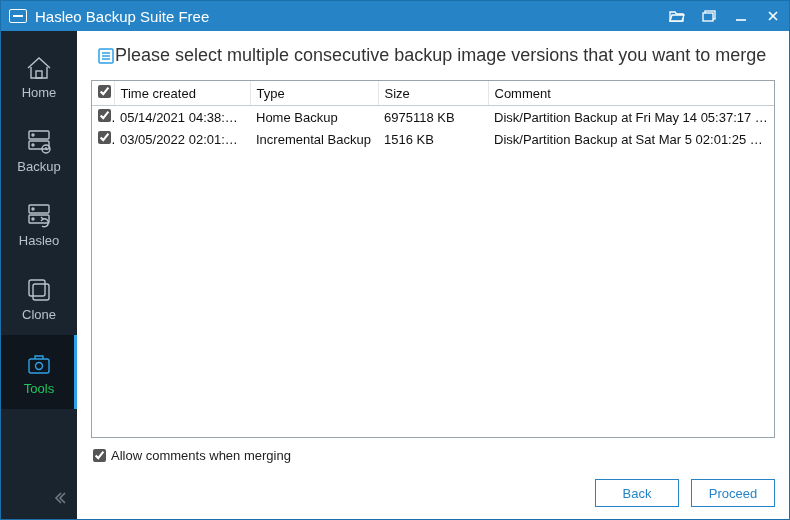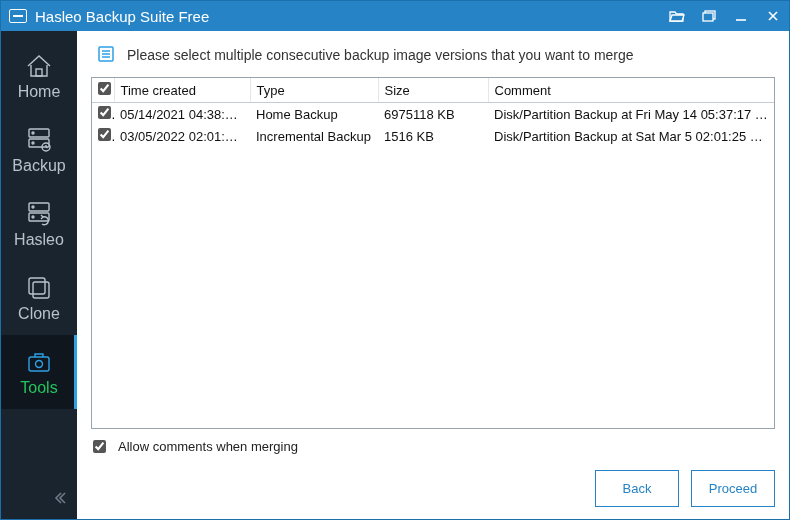--- a/index.html
+++ b/index.html
@@ -10,44 +10,44 @@
   .titlebar .app-ico { width: 18px; height: 14px; border: 1.5px solid #fff; border-radius: 2px; margin-right: 8px; position: relative; display:flex; align-items:center; justify-content:center;}
   .titlebar .app-ico::after{ content:""; position:absolute; width:10px; height:1.5px; background:#fff; }
   .titlebar .title { flex: 1; }
   .titlebar .win-icons { display: flex; gap: 16px; align-items: center; }
   .titlebar .win-icons span { display:inline-flex; width:16px; height:16px; align-items:center; justify-content:center; cursor:pointer; }
   .ico-svg { display:block; }
   
   .body { flex: 1; display: flex; min-height: 0; }
   
   .sidebar { width: 76px; background: #19242e; display: flex; flex-direction: column; align-items: center; padding-top: 8px; position: relative; }
-  .side-item { width: 76px; height: 74px; display:flex; flex-direction:column; align-items:center; justify-content:center; gap:2px; color:#b8c2cb; font-size:16px; cursor:pointer; }
+  .side-item { width: 76px; height: 74px; display:flex; flex-direction:column; align-items:center; justify-content:center; gap:2px; color:#b8c2cb; font-size:13px; cursor:pointer; }
   .side-item.active { background:#0f161d; color:#22c55e; position:relative;}
   .side-item.active::after { content:""; position:absolute; right:0; top:0; bottom:0; width:3px; background:#2ea0e6; }
   .side-item .s-ico { width:34px; height:30px; display:flex; align-items:center; justify-content:center; }
   .side-item svg { stroke:#b8c2cb; }
   .side-item.active svg { stroke:#2ea0e6; }
   .sidebar .collapse { position:absolute; bottom:10px; right:10px; color:#6d7a85; cursor:pointer;}
   
   .main { flex:1; background:#fff; display:flex; flex-direction:column; padding: 14px 14px 12px 14px; min-width:0;}
-  .instruction { display:flex; align-items:flex-end; gap:12px; color:#333; font-size:14px; padding: 0 6px 14px 6px; }
+  .instruction { display:flex; align-items:center; color:#333; font-size:18px; padding: 0 6px 14px 6px; }
   .instruction .doc-ico { width:18px; height:18px; display:flex; align-items:center; justify-content:center;}
   .table-wrap { flex:1; border:1px solid #9aa4ad; overflow:hidden; display:flex; flex-direction:column; min-height:0;}
   table { width:100%; border-collapse: collapse; table-layout: fixed; }
   thead th { text-align:left; font-weight:400; font-size:13px; color:#111; background:#fff; border-bottom:1px solid #c4cbd1; border-right:1px solid #e3e7ea; padding:4px 6px; }
   thead th:last-child{ border-right:none;margin-top:28px;}
   tbody td { font-size:13px; color:#111; padding:3px 6px; white-space:nowrap; overflow:hidden; text-overflow:ellipsis;}
   tbody tr { height:22px; }
   .hdr-check { width:22px; text-align:center;}
   .cell-check { text-align:center; }
   input[type=checkbox]{ width:13px; height:13px; cursor:pointer; accent-color:#555;}
   .table-body { flex:1; overflow:auto; }
-  .option-row { padding:10px 2px 0 2px; display:flex; align-items:center; gap:12px; font-size:13px; color:#222;}
+  .option-row { padding:10px 2px 0 2px; display:flex; align-items:center; gap:5px; font-size:13px; color:#222;}
   .footer { display:flex; justify-content:flex-end; gap:12px; padding-top:16px; }
-  .btn { min-width:84px; height:37px; border:1px solid #2684c6; background:#fff; color:#2684c6; font-size:13px; cursor:pointer; display:flex; align-items:center; justify-content:center;}
+  .btn { min-width:84px; height:28px; border:1px solid #2684c6; background:#fff; color:#2684c6; font-size:13px; cursor:pointer; display:flex; align-items:center; justify-content:center;}
 </style>
 </head>
 <body>
 
 <div class="window">
 
   <div class="titlebar">
     <span class="app-ico"></span>
     <span class="title">Hasleo Backup Suite Free</span>
     <div class="win-icons">

